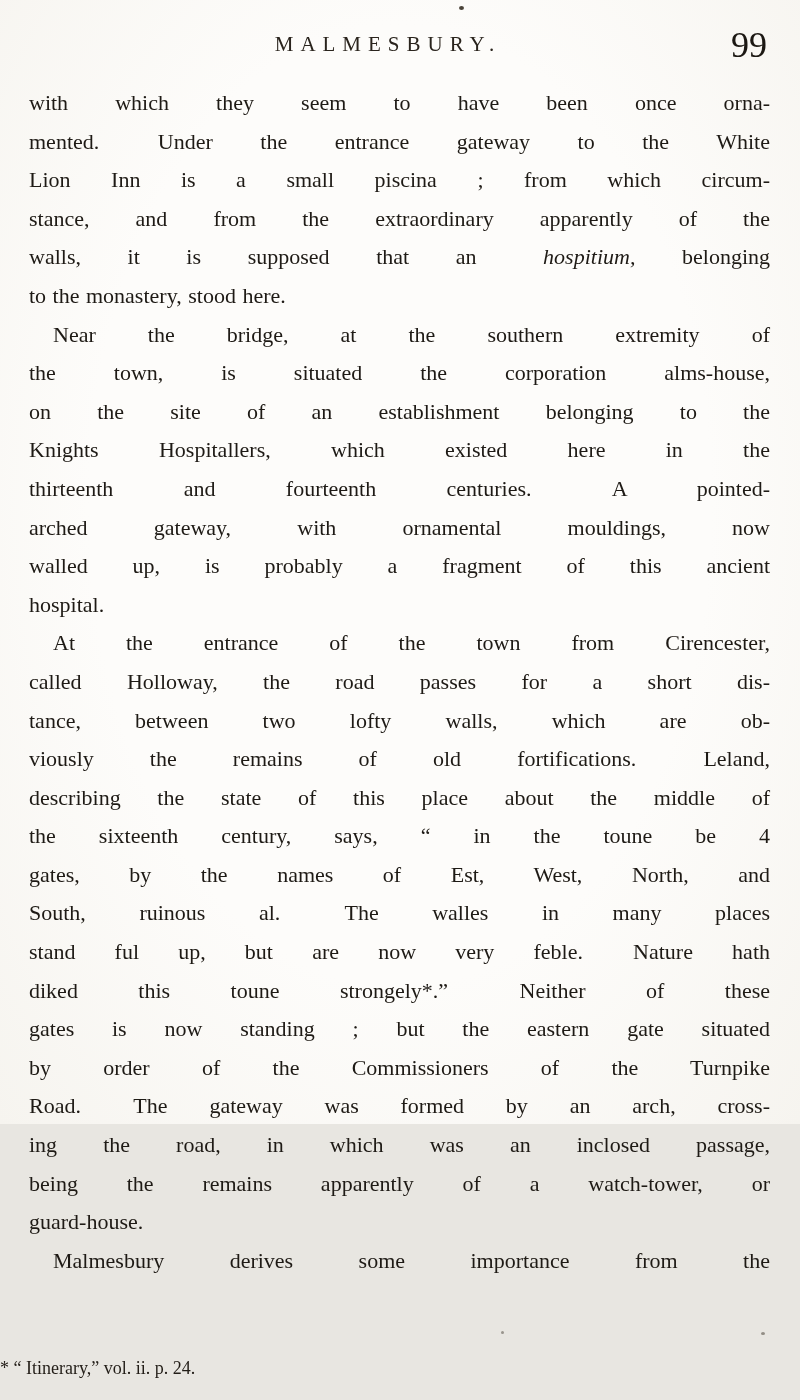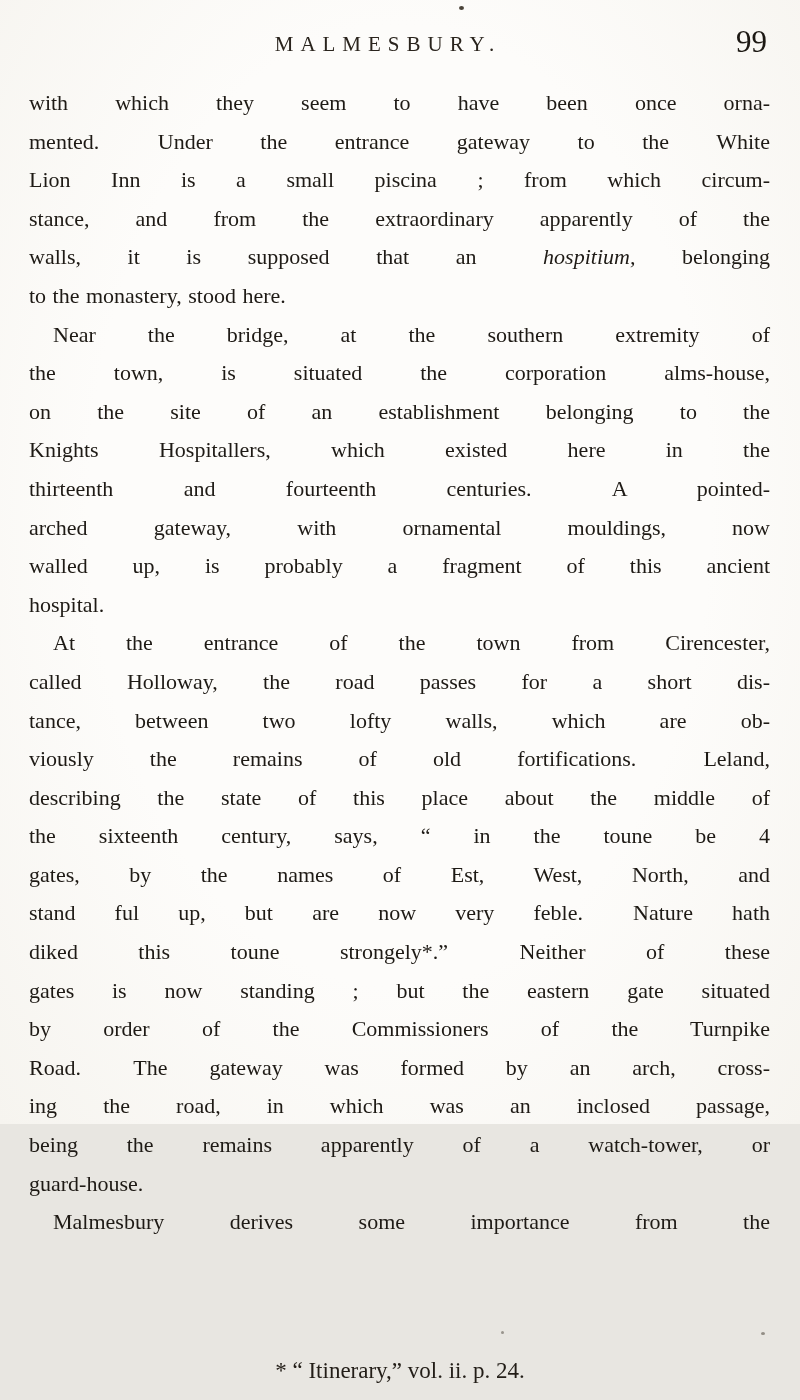--- a/index.html
+++ b/index.html
@@ -9,36 +9,36 @@
     background:radial-gradient(ellipse at 50% 45%, #fdfcfa 55%, #f6f4ef 100%);
     font-family:"Liberation Serif","DejaVu Serif",serif;
     color:#1e1a15;
   }
   .running-title{
     position:absolute;top:32px;left:0;width:100%;
     text-align:center;font-size:21px;letter-spacing:7px;
     transform:translateX(-12px);color:#2a241d;
   }
   .page-number{
-    position:absolute;top:24px;right:33px;font-size:31px;color:#1c1813;
+    position:absolute;top:24px;right:33px;font-size:36px;color:#1c1813;
   }
   .body-text{
     position:absolute;top:84px;left:29px;width:741px;
     font-size:22px;line-height:38.6px;word-spacing:1px;font-family:Liberation Serif, serif;
   }
   .line{
     text-align:justify;text-align-last:justify;
     white-space:normal;
   }
   .line.last{text-align-last:left;}
   .line.indent{padding-left:24px;}
   .italic{font-style:italic;margin-left:20px;}
   .footnote{
     position:absolute;top:1358px;left:0;width:100%;
-    text-align:center;font-size:23px;color:#221d17;
+    text-align:left;font-size:18px;color:#221d17;
   }
   .speck{position:absolute;background:#4a4339;border-radius:50%;}
   .speck.s1{left:459px;top:6px;width:5px;height:4px;}
   .speck.s2{left:501px;top:1331px;width:3px;height:3px;opacity:.5;}
   .speck.s3{left:761px;top:1332px;width:4px;height:3px;opacity:.55;}
 </style>
 </head>
 <body>
 
 <div class="page">
@@ -70,20 +70,21 @@
         <div class="line last">hospital.</div>
       </div>
       <div>
         <div class="line indent">At the entrance of the town from Cirencester,</div>
         <div class="line">called Holloway, the road passes for a short dis-</div>
         <div class="line">tance, between two lofty walls, which are ob-</div>
         <div class="line">viously the remains of old fortifications.  Leland,</div>
         <div class="line">describing the state of this place about the middle of</div>
         <div class="line">the sixteenth century, says, “ in the toune be 4</div>
         <div class="line">gates, by the names of Est, West, North, and</div>
+        <div class="line">South, ruinous al.  The walles in many places</div>
         <div class="line">stand ful up, but are now very feble.  Nature hath</div>
         <div class="line">diked this toune strongely*.”  Neither of these</div>
         <div class="line">gates is now standing ; but the eastern gate situated</div>
         <div class="line">by order of the Commissioners of the Turnpike</div>
         <div class="line">Road.  The gateway was formed by an arch, cross-</div>
         <div class="line">ing the road, in which was an inclosed passage,</div>
         <div class="line">being the remains apparently of a watch-tower, or</div>
         <div class="line last">guard-house.</div>
       </div>
       <div>

